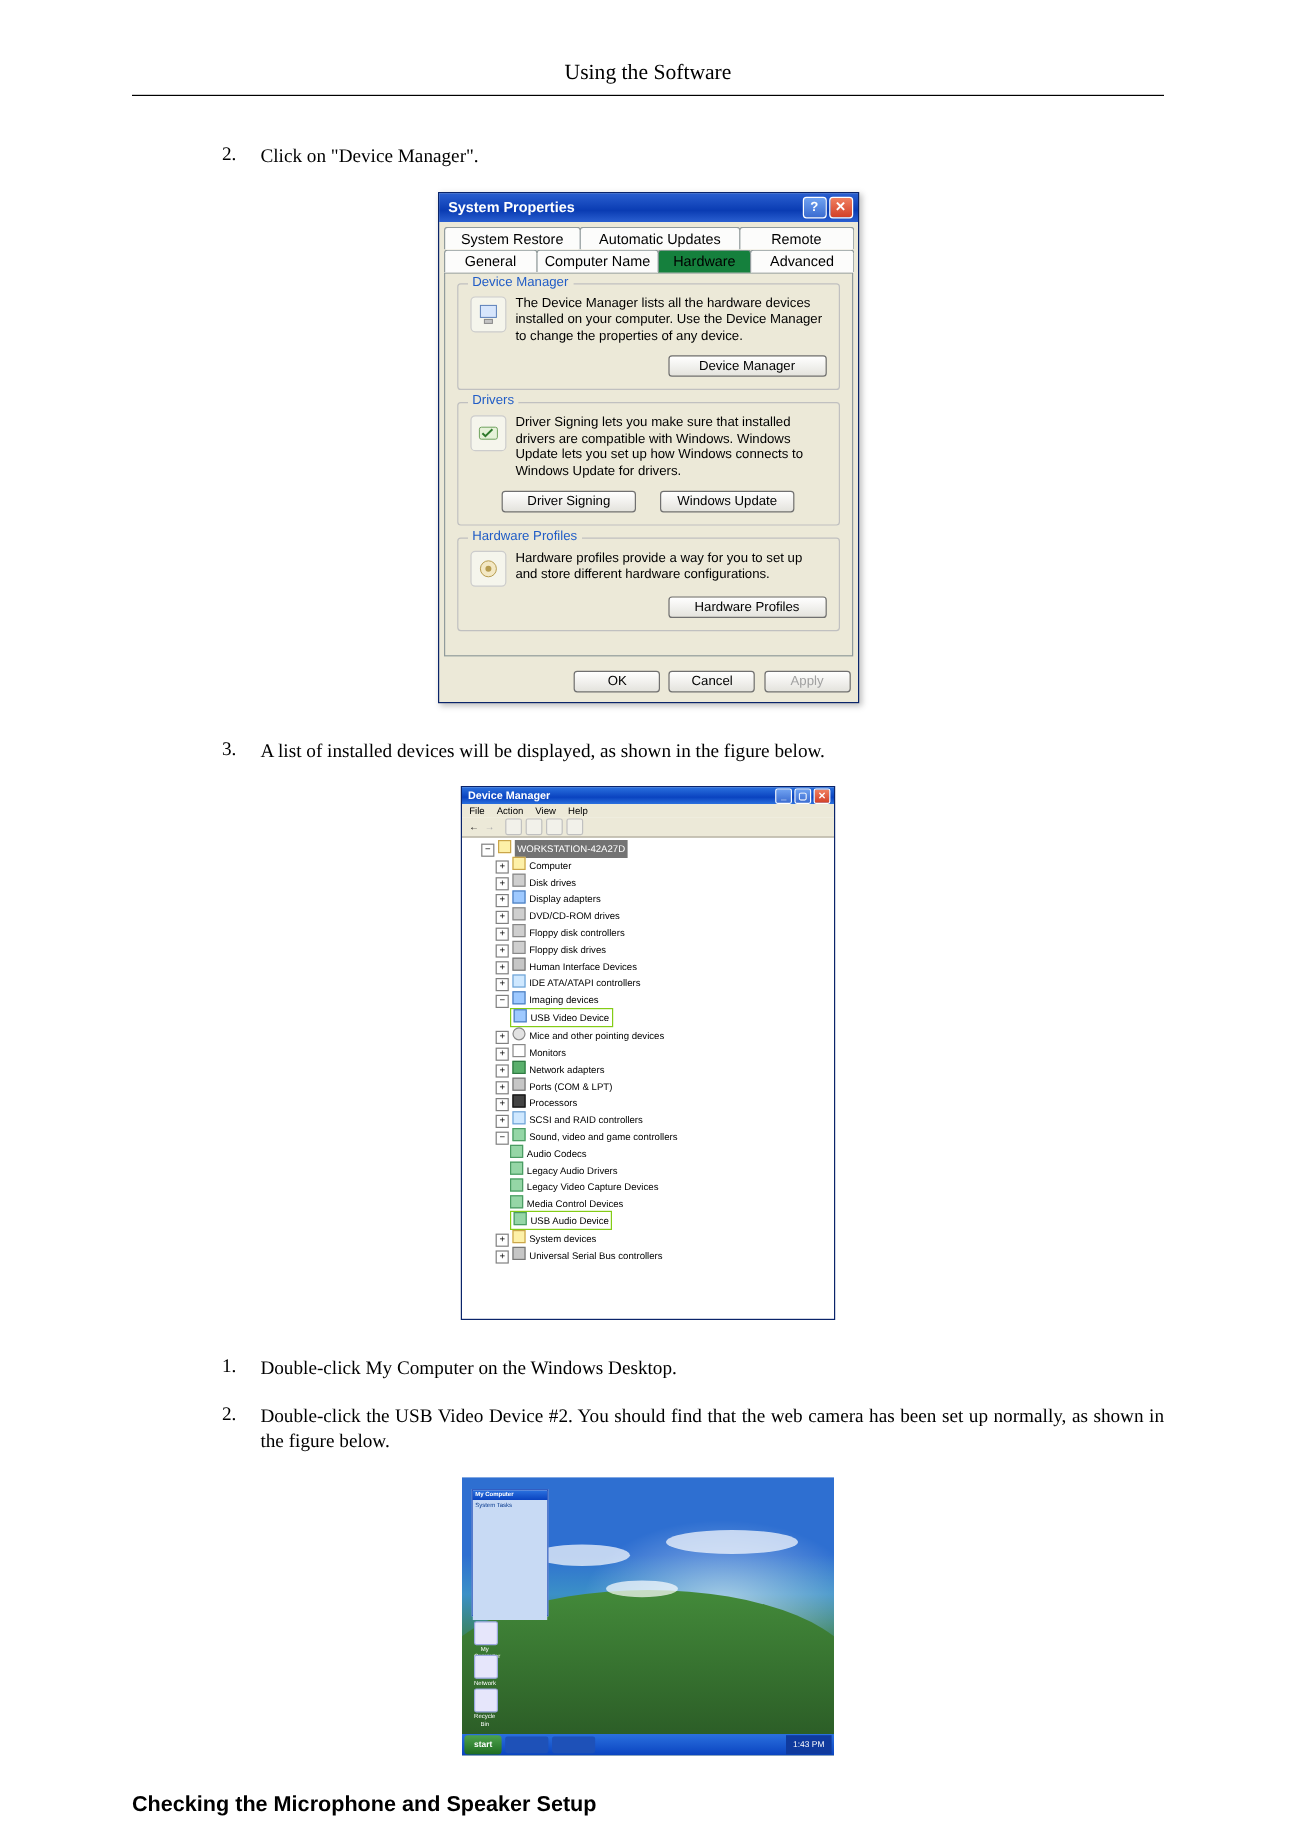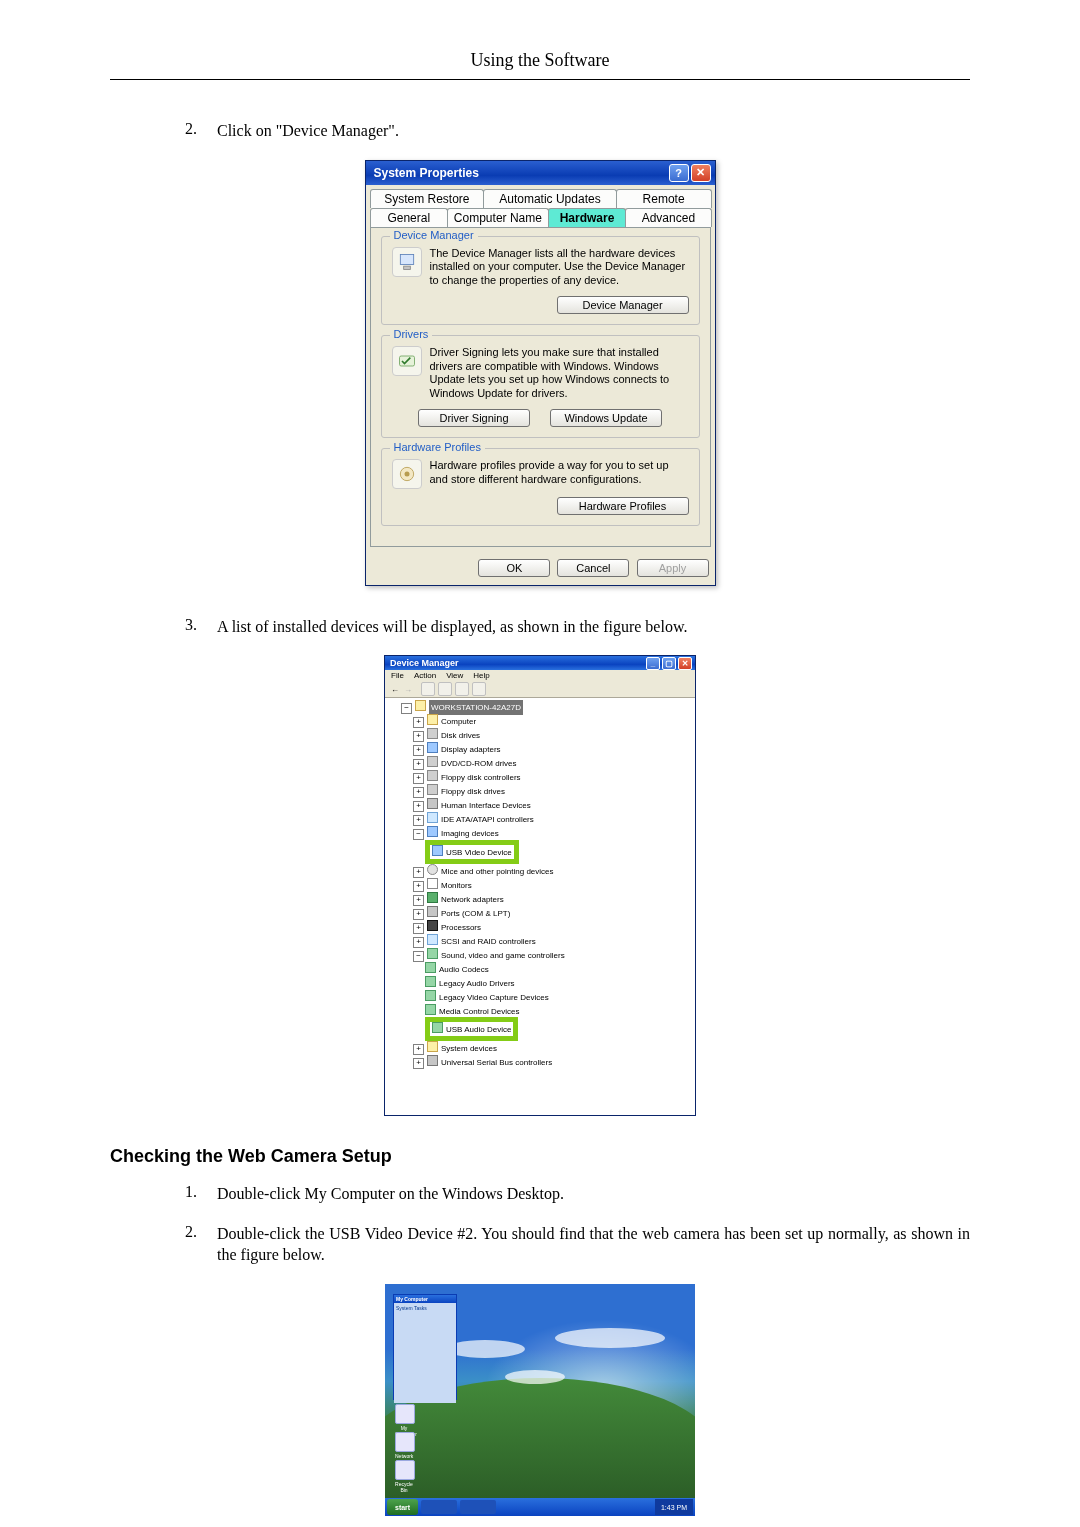--- a/index.html
+++ b/index.html
@@ -86,22 +86,22 @@
     border:1px solid #919b9c;
     border-bottom:none;
     background:#fcfcfb;
     text-align:center;
     padding:2px 2px 2px 2px;
     border-top-left-radius:3px;border-top-right-radius:3px;
     margin-right:-1px;
     position:relative;
   }
   .tab.active{
-    background:#5eead4;
-    font-weight:bold;
+    background:#15803d;
+    font-weight:normal;
     z-index:2;
   }
   .body-panel{
     border:1px solid #919b9c;
     margin:0 4px 4px 4px;
     padding:8px 10px 10px 10px;
     background:#ece9d8;
   }
   .group{
     border:1px solid #c0c0c0;
@@ -164,21 +164,21 @@
   .dm-min{background:linear-gradient(#6fa1f0,#3b6cd1);}
   .dm-max{background:linear-gradient(#6fa1f0,#3b6cd1);}
   .dm-menu{display:flex;gap:10px;padding:1px 6px;background:#ece9d8;color:#000;}
   .dm-tool{display:flex;gap:3px;align-items:center;padding:1px 6px;background:#ece9d8;border-bottom:1px solid #aca899;}
   .dm-tool .ti{width:12px;height:12px;border:1px solid #c0c0c0;background:#f2f1ea;border-radius:2px;}
   .dm-tree{padding:2px 4px 6px 4px;font-size:8px;line-height:1.35;color:#000;}
   .dm-tree ul{list-style:none;padding-left:12px;margin:0;}
   .dm-tree li{white-space:nowrap;}
   .toggle{display:inline-block;width:9px;height:9px;border:1px solid #808080;text-align:center;line-height:8px;font-size:8px;margin-right:3px;background:#fff;}
   .root-sel{background:#737373;color:#fff;padding:3px 2px;}
-  .highlight{border:5px solid #84cc16;padding:0 2px;display:inline-block;}
+  .highlight{border:1px solid #84cc16;padding:0 2px;display:inline-block;}
   .dev-icon{display:inline-block;width:9px;height:9px;margin-right:3px;vertical-align:-1px;}
   .di-comp{background:#fdf0a8;border:1px solid #caa54a;}
   .di-disk{background:#cfcfcf;border:1px solid #888;}
   .di-disp{background:#9ec9ff;border:1px solid #4e7fbf;}
   .di-sound{background:#95d6a6;border:1px solid #4a9c63;}
   .di-mon{background:#fff;border:1px solid #888;}
   .di-net{background:#5ab06c;border:1px solid #2f7a42;}
   .di-cpu{background:#444;border:1px solid #111;}
   .di-usb{background:#c6c6c6;border:1px solid #777;}
   .di-mouse{background:#e2e2e2;border:1px solid #888;border-radius:50%;}
@@ -386,21 +386,20 @@
               <li><span class="toggle">+</span><span class="dev-icon di-comp"></span><span>System devices</span></li>
               <li><span class="toggle">+</span><span class="dev-icon di-usb"></span><span>Universal Serial Bus controllers</span></li>
             </ul>
           </li>
         </ul>
         <div class="dm-blank"></div>
       </div>
     </div>
   </div>
 
-  <h2 class="section">Checking the Web Camera Setup</h2>
 
   <div class="step">
     <div class="num">1.</div>
     <div class="text">Double-click My Computer on the Windows Desktop.</div>
   </div>
   <div class="step">
     <div class="num">2.</div>
     <div class="text">Double-click the USB Video Device #2. You should find that the web camera has been set up normally, as shown in the figure below.</div>
   </div>
 

